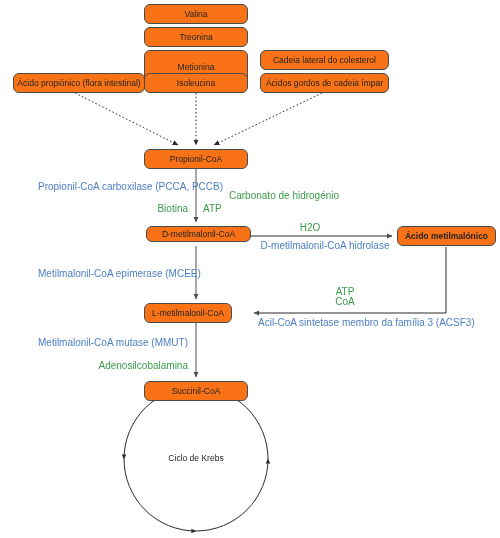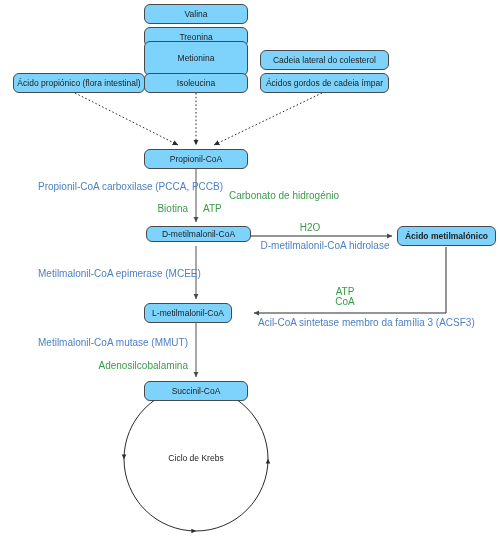--- a/index.html
+++ b/index.html
@@ -1,20 +1,20 @@
 <!DOCTYPE html>
 <html><head>
 <meta charset="utf-8">
 <style>
   html,body{margin:0;padding:0;background:#ffffff;}
   #page{position:relative;width:500px;height:538px;background:#ffffff;
         font-family:"Liberation Sans","DejaVu Sans",sans-serif;overflow:hidden;}
   #svg-layer{position:absolute;left:0;top:0;width:500px;height:538px;}
   .node{position:absolute;box-sizing:border-box;border:1px solid #4a4a4a;
-        border-radius:6px;background:#7dd3fc;display:flex;align-items:center;
+        border-radius:6px;background:#f97316;display:flex;align-items:center;
         justify-content:center;font-size:8.5px;color:#222222;line-height:1;
         white-space:nowrap;}
   .lbl{position:absolute;font-size:10px;line-height:1.15;white-space:nowrap;}
   .lbl.enz{color:#4d80c4;}
   .lbl.cof{color:#3a9b4a;}
   .lbl.r{text-align:right;}
   .lbl.l{text-align:left;}
   .lbl.c{text-align:center;}
   .cycle-label{position:absolute;font-size:8.5px;color:#222222;
         white-space:nowrap;text-align:center;}
@@ -58,21 +58,21 @@
       <path d="M124,459 A72,72 0 0,0 196,531" marker-end="url(#ahc)"></path>
       <path d="M196,531 A72,72 0 0,0 268,459" marker-end="url(#ahc)"></path>
       <path d="M268,459 A72,72 0 0,0 196,387"></path>
     </g>
   </svg>
 
   <div class="node" style="left:144px;top:4px;width:104px;height:20px;">Valina</div>
 
   <div class="node" style="left:144px;top:27px;width:104px;height:20px;">Treonina</div>
 
-  <div class="node" style="left:144px;top:41px;width:104px;height:35px;">Metionina</div>
+  <div class="node" style="left:144px;top:50px;width:104px;height:35px;">Metionina</div>
 
   <div class="node" style="left:144px;top:73px;width:104px;height:20px;">Isoleucina</div>
 
   <div class="node" style="left:260px;top:50px;width:129px;height:20px;">Cadeia lateral do colesterol</div>
 
   <div class="node" style="left:13px;top:73px;width:132px;height:20px;">Ácido propiónico (flora intestinal)</div>
 
   <div class="node" style="left:260px;top:73px;width:129px;height:20px;">Ácidos gordos de cadeia ímpar</div>
 
   <div class="node" style="left:144px;top:149px;width:104px;height:20px;">Propionil-CoA</div>

